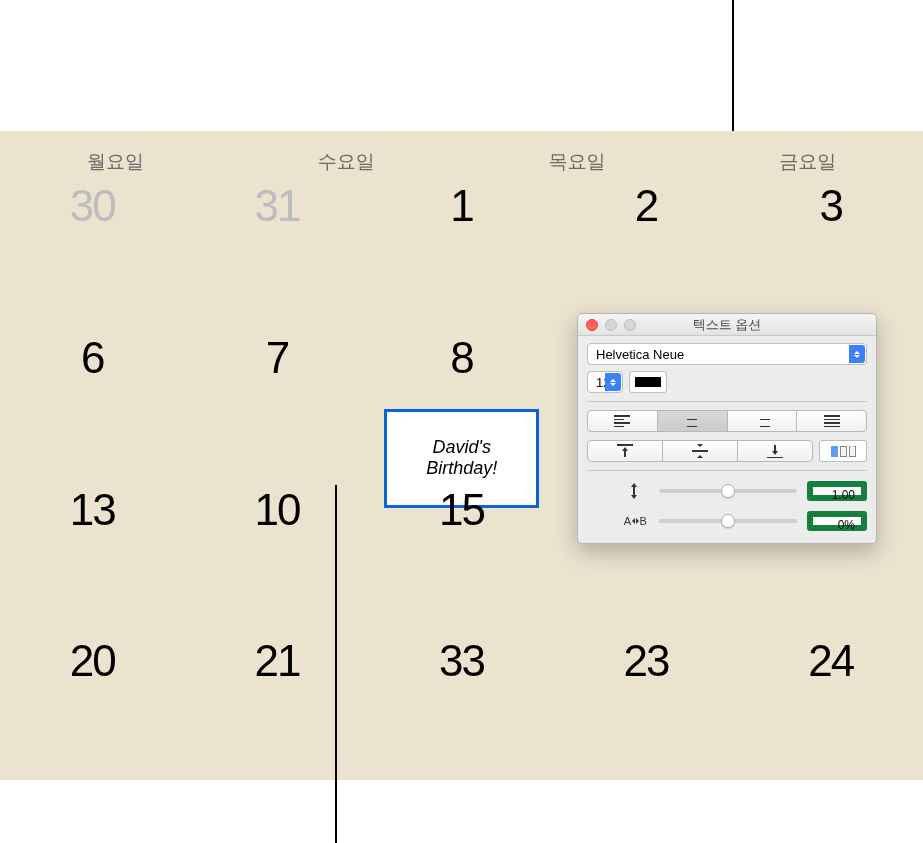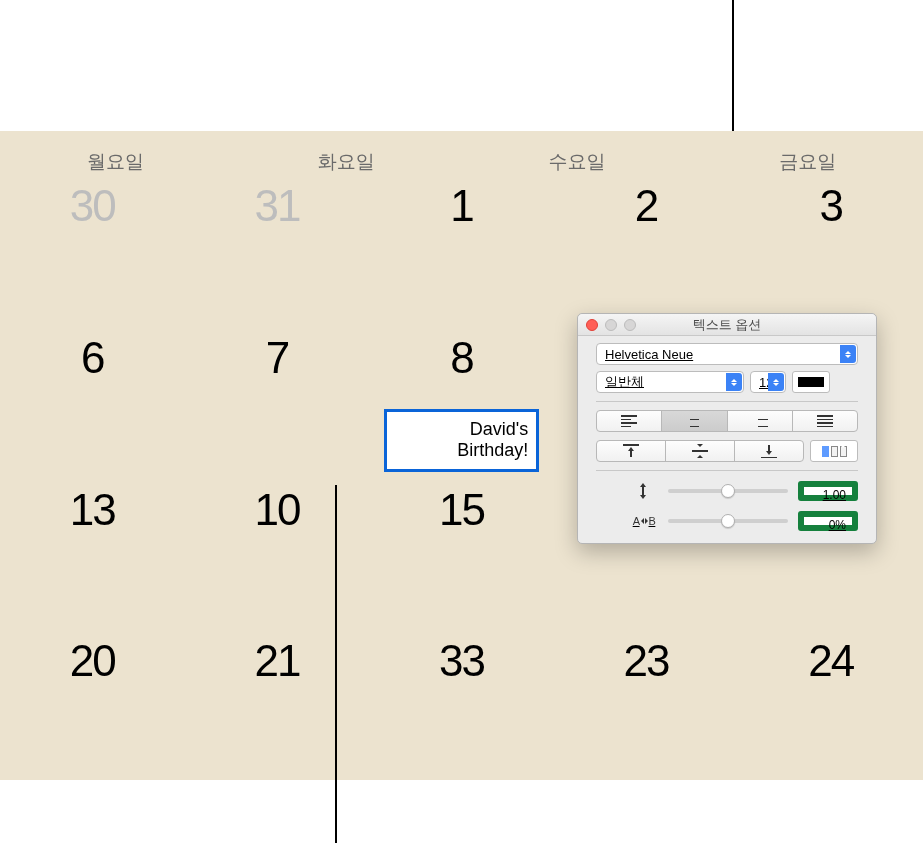--- a/index.html
+++ b/index.html
@@ -66,24 +66,25 @@
       left: 50%;
       transform: translateX(-50%);
       letter-spacing: -2px;
     }
     .day-number.faded { color: #bdbdbd; }
     .event-box {
       position: absolute;
       border: 3px solid #0a64d8;
       background: #fff;
       font-size: 18px;
-      text-align: right;
-      padding: 7px 8px;
+      text-align: center;
+      padding: 25px 8px;
       line-height: 1.2;
       color: #000;
+      font-style: italic;
     }
     
     .panel {
       position: absolute;
       top: 313px;
       left: 577px;
       width: 300px;
       background: #ececec;
       border: 1px solid #b5b5b5;
       border-radius: 5px;
@@ -104,21 +105,21 @@
     .tbtn.red { background: #ff5f57; border: 0.5px solid #e14138; }
     .tbtn.gray { background: #d7d6d6; border: 0.5px solid #bcbcbc; }
     .titlebar-title {
       position: absolute;
       left: 0; right: 0;
       text-align: center;
       font-size: 13px;
       color: #4a4a4a;
       pointer-events: none;
     }
-    .panel-body { padding: 7px 18px 12px; text-decoration: underline; }
+    .panel-body { padding: 7px 9px 12px; }
     .select {
       background: #fff;
       border: 1px solid #bcbcbc;
       border-radius: 4px;
       height: 22px;
       display: flex;
       align-items: center;
       padding: 0 22px 0 8px;
       position: relative;
       font-size: 13px;
@@ -201,22 +202,22 @@
     .char-arrow { display:inline-block; width:0; height:0; border-top:3px solid transparent; border-bottom:3px solid transparent;}
   </style>
 </head>
 <body>
 
 <div class="callout-line-top"></div>
 
 <div class="calendar">
   <div class="header-row">
     <div class="header-cell">월요일</div>
-    <div class="header-cell">화요일</div>
     <div class="header-cell">수요일</div>
+    <div class="header-cell">목요일</div>
     <div class="header-cell">금요일</div>
   </div>
 
   <div class="week-row">
     <div class="day-cell">
         <div class="day-number faded">30</div>
       </div>
     <div class="day-cell">
         <div class="day-number faded">31</div>
       </div>
@@ -305,27 +306,20 @@
 
     <div class="select">
       <span>Helvetica Neue</span>
       <div class="stepper">
         <div class="stepper-tri stepper-up"></div>
           <div class="stepper-tri stepper-down"></div>
       </div>
     </div>
 
     <div class="row">
-      <div class="select" style="width:148px;">
-        <span>일반체</span>
-        <div class="stepper">
-            <div class="stepper-tri stepper-up"></div>
-            <div class="stepper-tri stepper-down"></div>
-          </div>
-      </div>
       <div class="select" style="width:36px;">
         <span>12</span>
         <div class="stepper">
             <div class="stepper-tri stepper-up"></div>
             <div class="stepper-tri stepper-down"></div>
           </div>
       </div>
       <div class="color-well">
         <div class="color-swatch"></div>
       </div>

